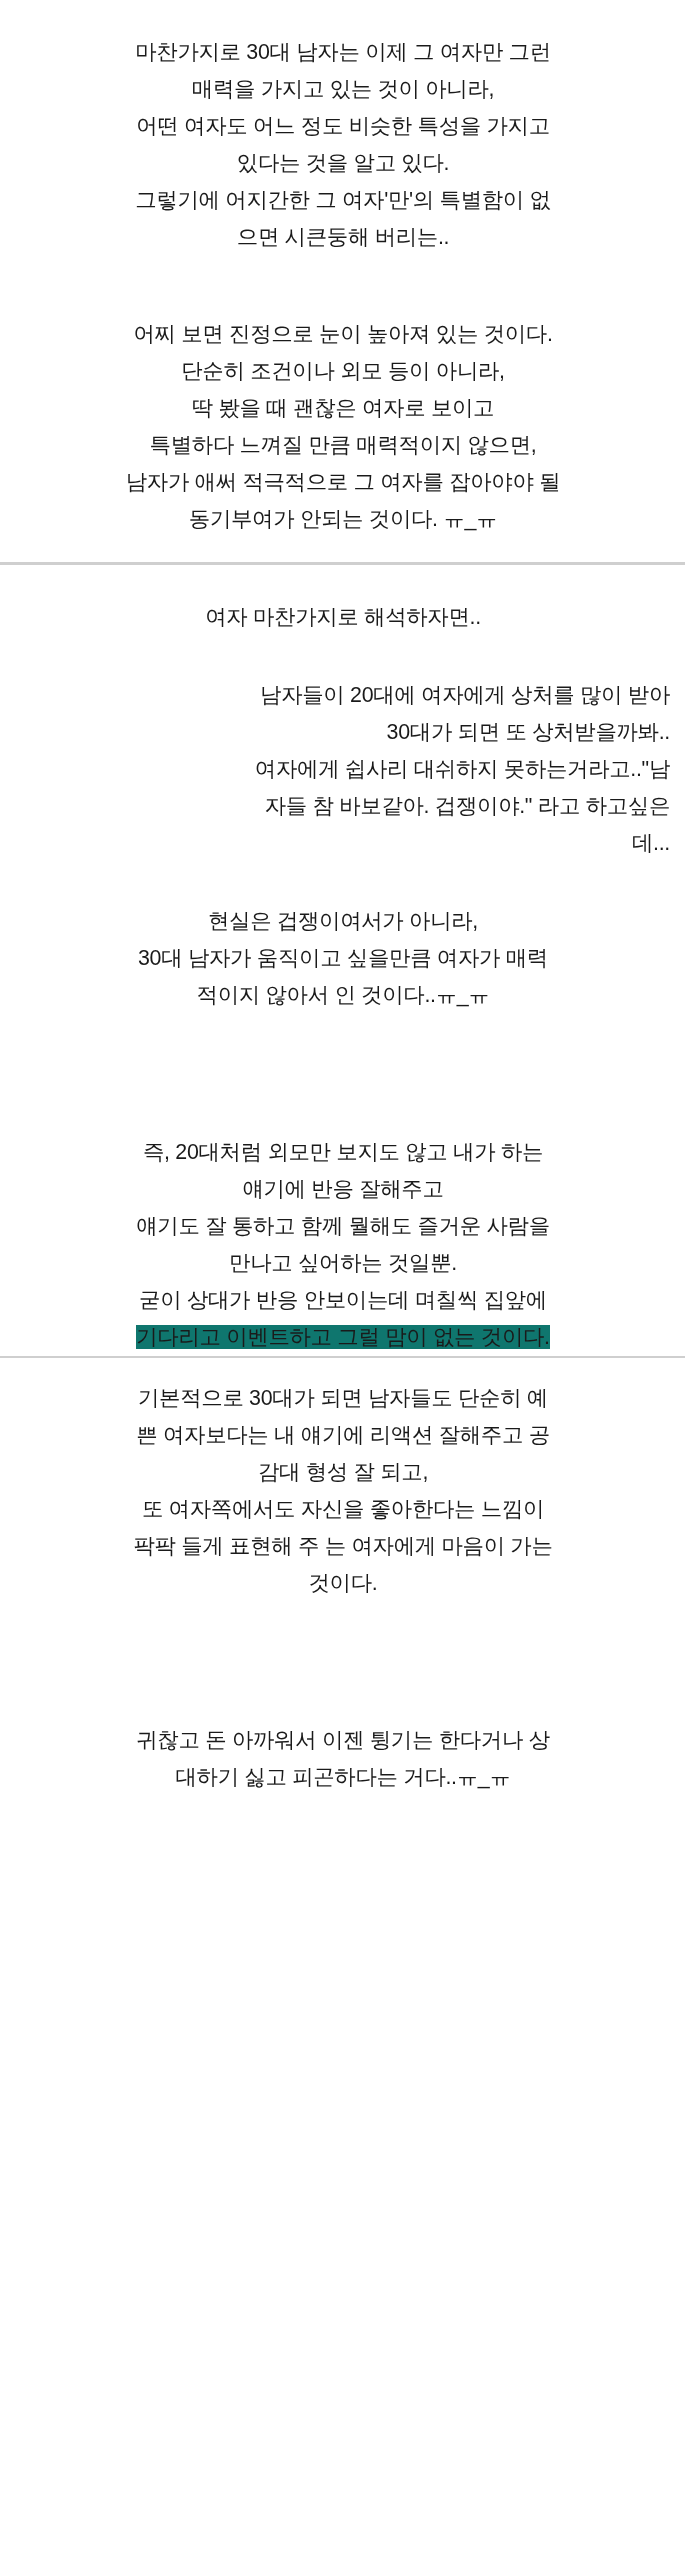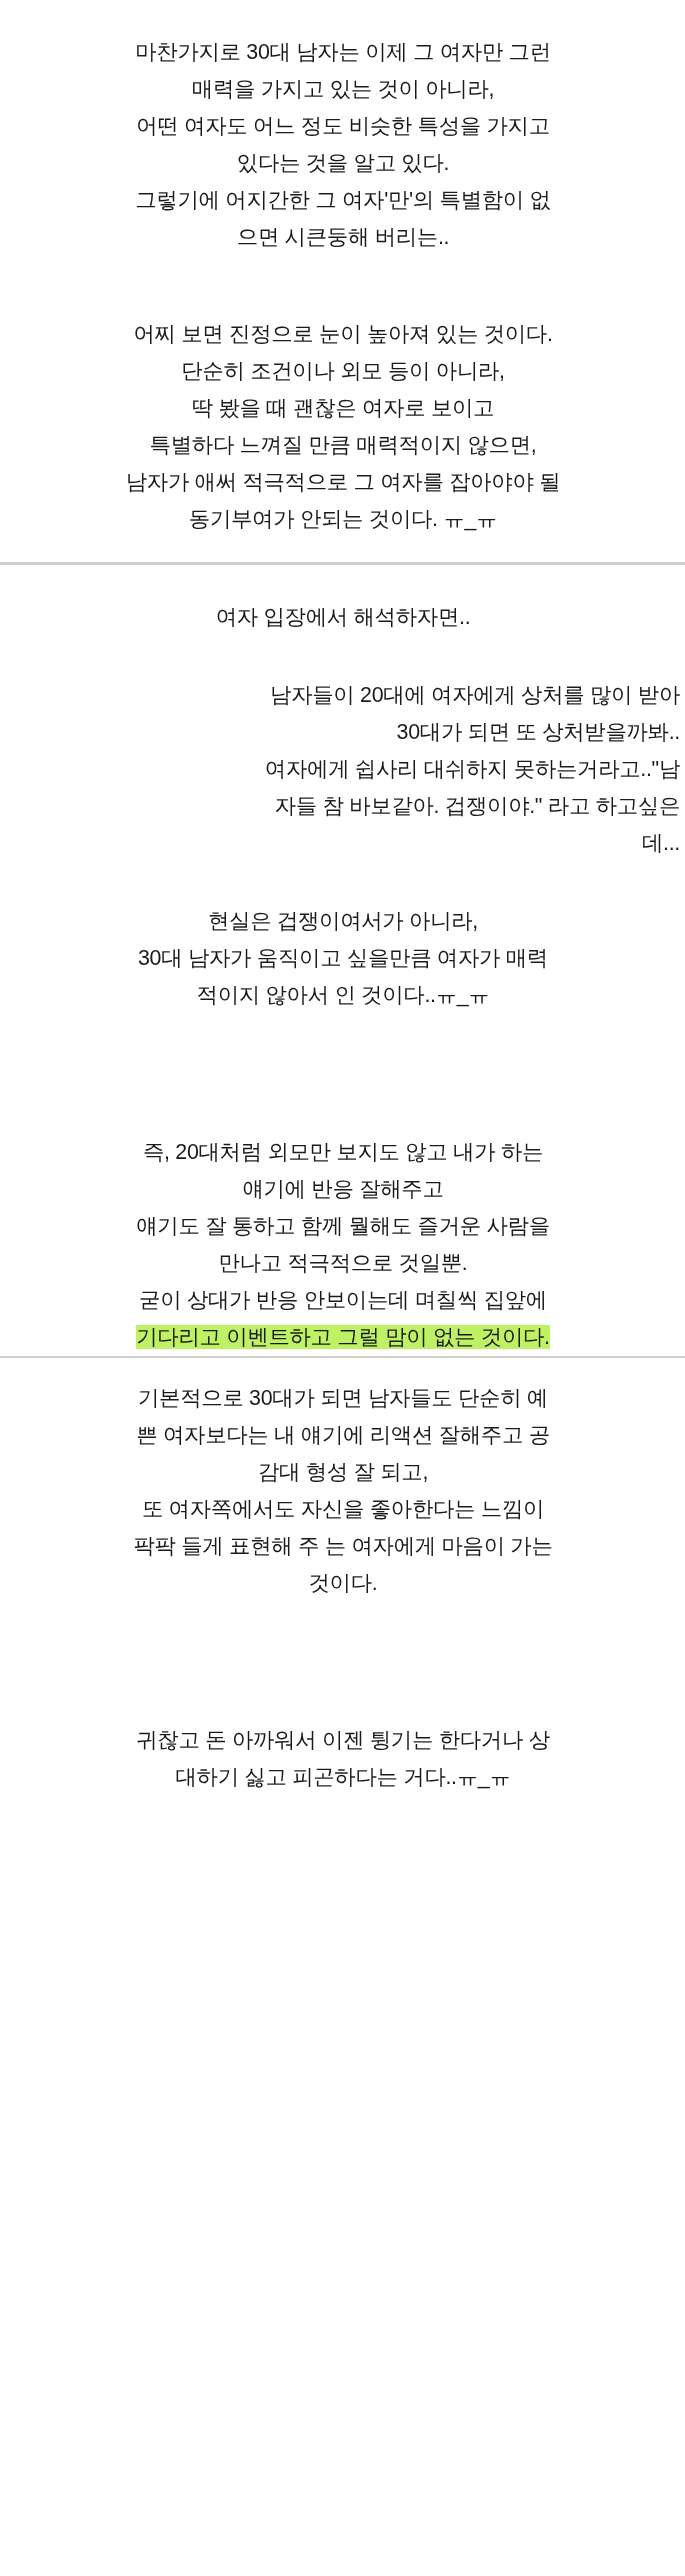--- a/index.html
+++ b/index.html
@@ -14,21 +14,21 @@
   .page {
     width: 686px;
     min-height: 2576px;
     background: #ffffff;
     position: relative;
     overflow: hidden;
   }
   .block {
     box-sizing: border-box;
     width: 100%;
-    padding: 0 6px;
+    padding: 0 16px;
   }
   .para {
     margin: 0;
     text-align: center;
     color: #1a1a1a;
     font-size: 21.4px;
     line-height: 37px;
     letter-spacing: -0.3px;
     word-break: keep-all;
     white-space: pre-wrap;
@@ -40,21 +40,21 @@
   .spacer-sm { height: 24px; }
   .spacer-md { height: 41px; }
   .spacer-lg { height: 60px; }
   .divider {
     width: 100%;
     height: 2.6px;
     background: #cfcfcf;
     margin: 0;
   }
   .highlight {
-    background: #bef264;
+    background: #0f766e;
     display: inline;
     box-decoration-break: clone;
     -webkit-box-decoration-break: clone;
   }
   .seg-top {
     padding-top: 22px;
   }
   .seg-bottom {
     padding-bottom: 22px;
   }
@@ -79,40 +79,40 @@
 특별하다 느껴질 만큼 매력적이지 않으면,
 남자가 애써 적극적으로 그 여자를 잡아야야 될
 동기부여가 안되는 것이다. ㅠ_ㅠ</p>
     <div class="spacer-sm"></div>
   </div>
 
   <div class="divider"></div>
 
   <div class="block seg-top">
     <div class="spacer-xs"></div>
-    <p class="para">여자 입장에서 해석하자면..</p>
+    <p class="para">여자 마찬가지로 해석하자면..</p>
     <div class="spacer-md"></div>
     <p class="para left">남자들이 20대에 여자에게 상처를 많이 받아
 30대가 되면 또 상처받을까봐..
 여자에게 쉽사리 대쉬하지 못하는거라고.."남
 자들 참 바보같아. 겁쟁이야." 라고 하고싶은
 데...</p>
     <div class="spacer-md"></div>
     <p class="para">현실은 겁쟁이여서가 아니라,
 30대 남자가 움직이고 싶을만큼 여자가 매력
 적이지 않아서 인 것이다..ㅠ_ㅠ</p>
     <div class="spacer-lg"></div>
     <div class="spacer-lg"></div>
   </div>
 
   <div class="block">
     <p class="para">즉, 20대처럼 외모만 보지도 않고 내가 하는
 얘기에 반응 잘해주고
 얘기도 잘 통하고 함께 뭘해도 즐거운 사람을
-만나고 적극적으로 것일뿐.
+만나고 싶어하는 것일뿐.
 굳이 상대가 반응 안보이는데 며칠씩 집앞에</p>
     <p class="para"><span class="highlight">기다리고 이벤트하고 그럴 맘이 없는 것이다.</span></p>
   </div>
 
   <div class="divider"></div>
 
   <div class="block seg-top seg-bottom">
     <p class="para">기본적으로 30대가 되면 남자들도 단순히 예
 쁜 여자보다는 내 얘기에 리액션 잘해주고 공
 감대 형성 잘 되고,

